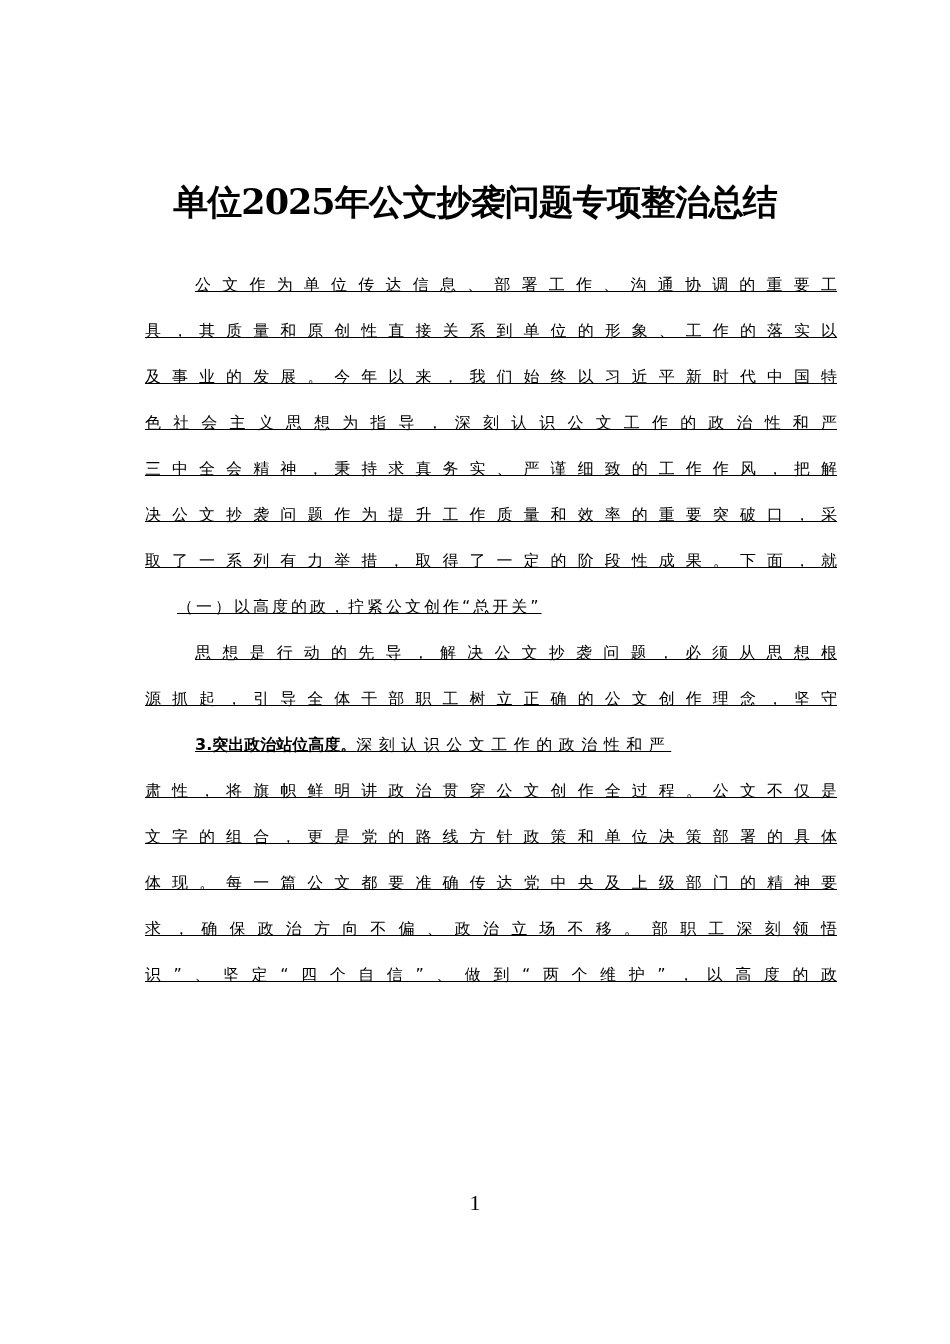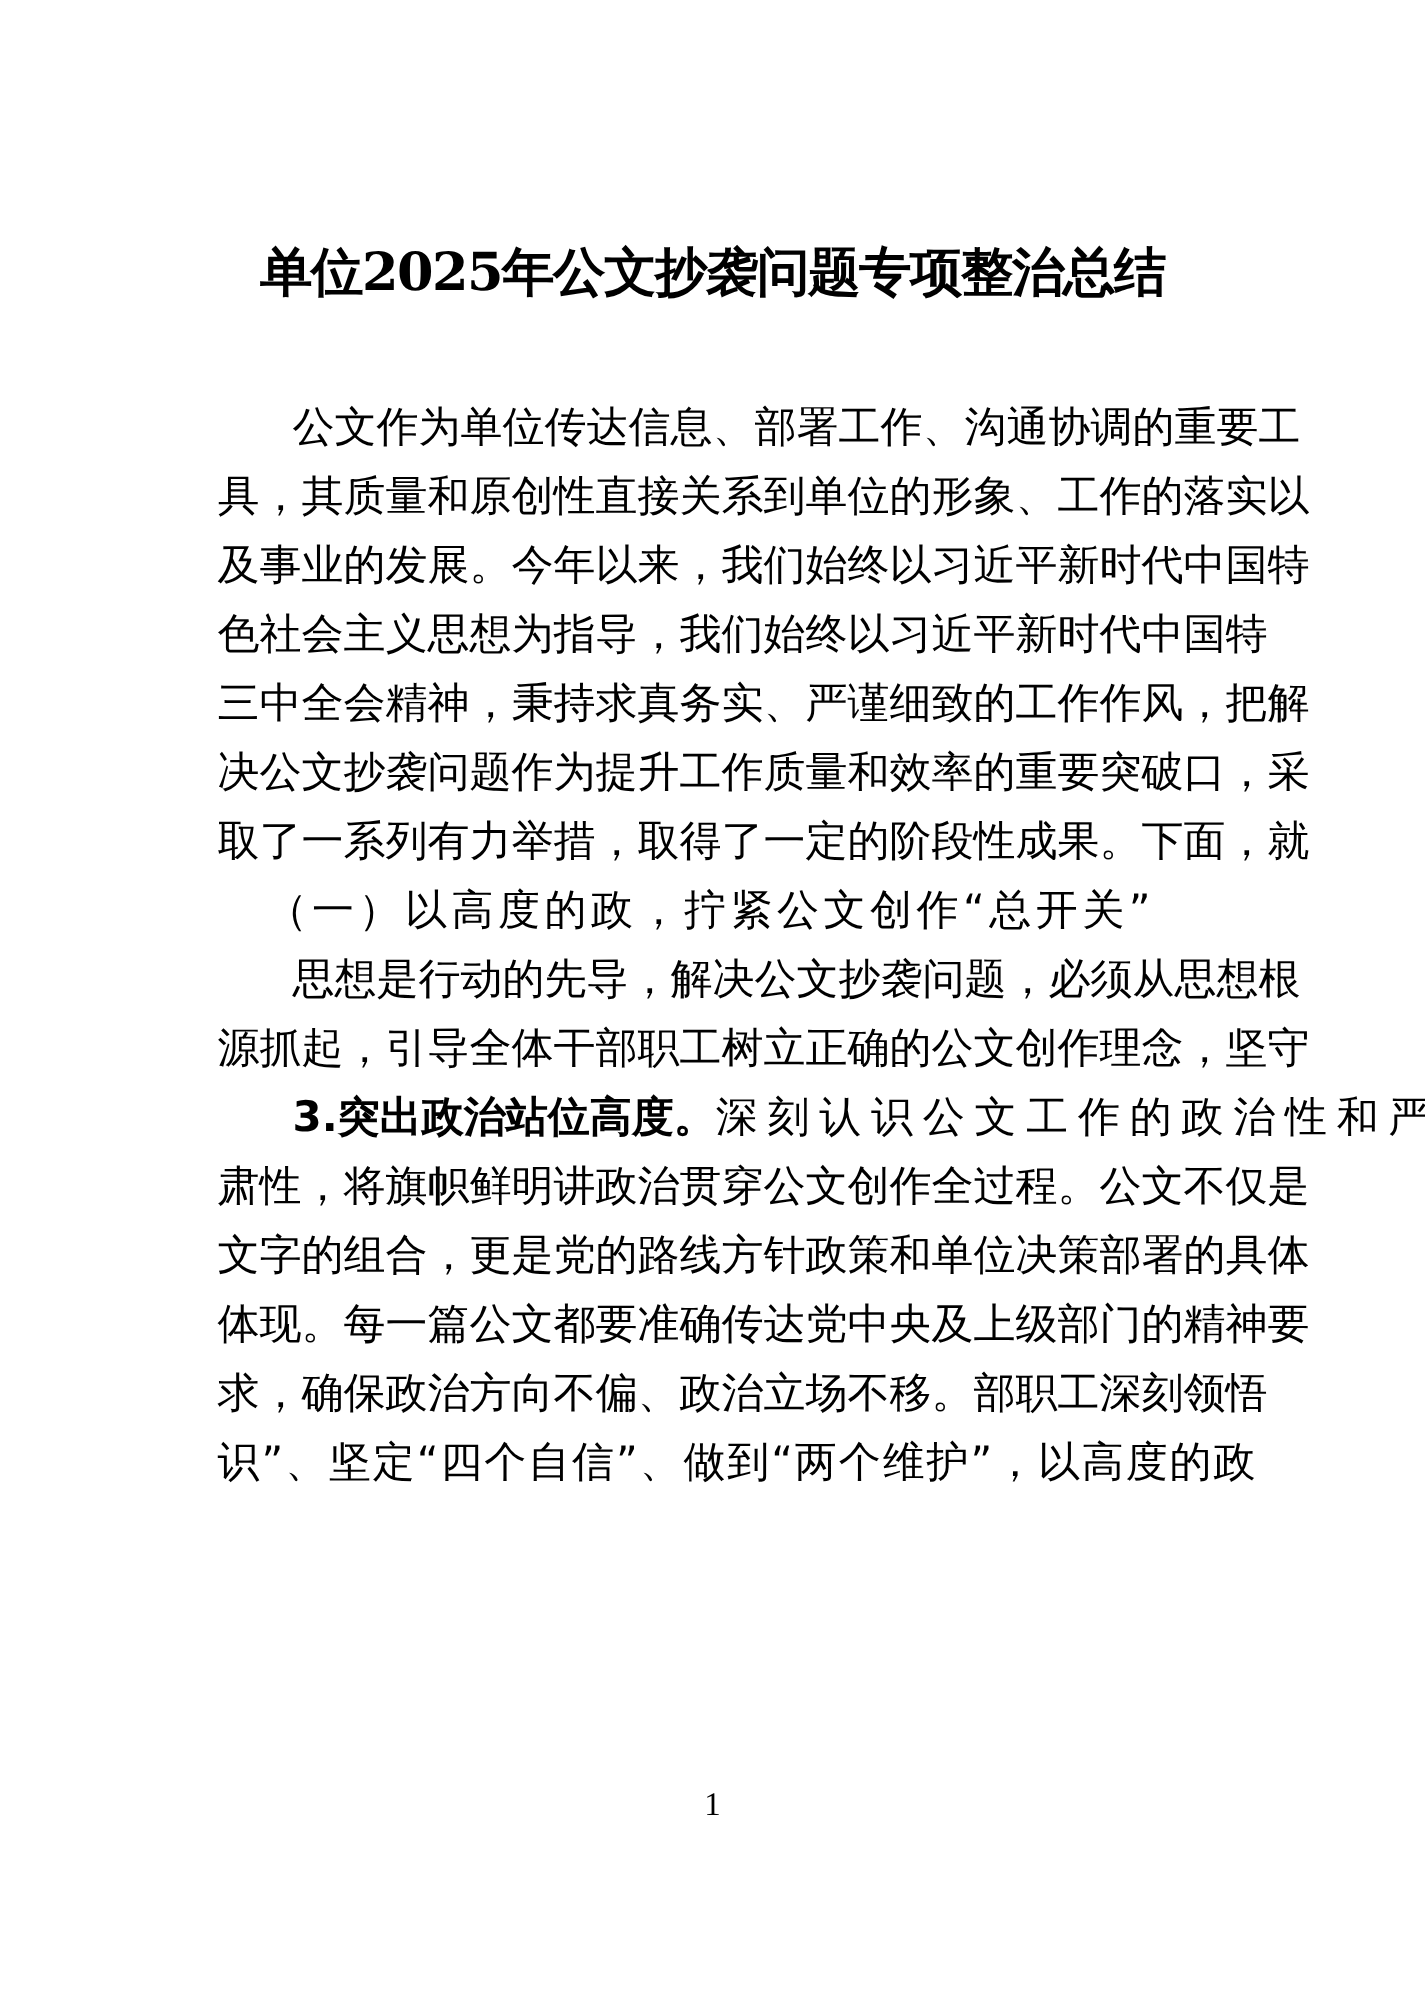--- a/index.html
+++ b/index.html
@@ -1,38 +1,38 @@
 <!DOCTYPE html>
 <html><head>
 <meta charset="utf-8">
 <style>
   html, body { margin:0; padding:0; background:#ffffff; }
   body { width:950px; height:1344px; position:relative; overflow:hidden; font-family:"DejaVu Serif", serif; color:#000; }
   .page { position:absolute; left:0; top:0; width:950px; height:1344px; background:#fff; }
-  .title { position:absolute; left:0; width:950px; top:156px; text-align:center; font-size:35px; font-weight:bold; letter-spacing:-1px; line-height:52px; font-family:"DejaVu Serif", serif; }
+  .title { position:absolute; left:0; width:950px; top:176px; text-align:center; font-size:35px; font-weight:bold; letter-spacing:-1px; line-height:52px; font-family:"DejaVu Serif", serif; }
   .body { position:absolute; left:145px; top:262px; width:692px; }
-  .line { height:46px; line-height:46px; font-size:28px; white-space:nowrap; letter-spacing:11.6px; font-family:"DejaVu Sans", sans-serif; }
+  .line { height:46px; line-height:46px; font-size:16px; white-space:nowrap; letter-spacing:11.6px; font-family:"DejaVu Sans", sans-serif;text-decoration:underline; }
   .line.justify { text-align:justify; text-align-last:justify; letter-spacing:0; }
   .indent { padding-left:50px; }
   .h1 { font-weight:bold; letter-spacing:1px; font-family:"DejaVu Sans", sans-serif; }
   .h2 { letter-spacing:3px; padding-left:32px; }
   .bold { font-weight:bold; letter-spacing:0; }
   .pagenum { position:absolute; left:0; width:950px; top:1190px; text-align:center; font-size:22px; font-family:"Liberation Serif", serif; }
 </style>
 </head>
 <body>
 
 <div class="page">
   <div class="title">单位2025年公文抄袭问题专项整治总结</div>
 
   <div class="body">
     <div class="line justify indent">公文作为单位传达信息、部署工作、沟通协调的重要工</div>
     <div class="line justify">具，其质量和原创性直接关系到单位的形象、工作的落实以</div>
     <div class="line justify">及事业的发展。今年以来，我们始终以习近平新时代中国特</div>
-    <div class="line justify">色社会主义思想为指导，我们始终以习近平新时代中国特</div>
+    <div class="line justify">色社会主义思想为指导，深刻认识公文工作的政治性和严</div>
     <div class="line justify">三中全会精神，秉持求真务实、严谨细致的工作作风，把解</div>
     <div class="line justify">决公文抄袭问题作为提升工作质量和效率的重要突破口，采</div>
     <div class="line justify">取了一系列有力举措，取得了一定的阶段性成果。下面，就</div>
 
     <div class="line h2">（一）以高度的政，拧紧公文创作“总开关”</div>
 
     <div class="line justify indent">思想是行动的先导，解决公文抄袭问题，必须从思想根</div>
     <div class="line justify">源抓起，引导全体干部职工树立正确的公文创作理念，坚守</div>
 
     <div class="line indent" style="letter-spacing:6.5px;"><span class="bold">3.突出政治站位高度。</span><span>深刻认识公文工作的政治性和严</span></div>

